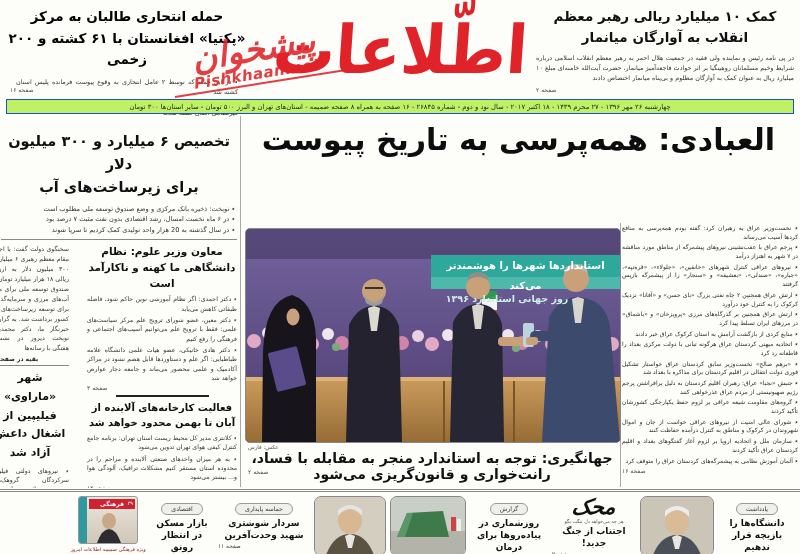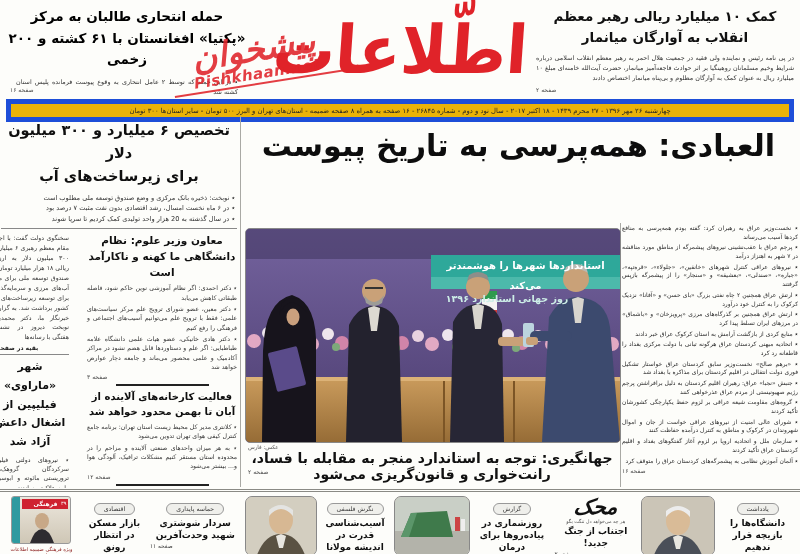--- a/index.html
+++ b/index.html
@@ -27,28 +27,28 @@
   .tl-bullets li,.mini-bullets li{font-size:6.4px;line-height:1.6;color:#333;}
   .tl-bullets li::before,.mini-bullets li::before{content:"٭ ";color:#222;}
   .tl-page{position:absolute;left:2px;top:80px;font-size:6px;color:#444;}
   .watermark{
     position:absolute;left:170px;top:34px;width:170px;text-align:center;
     transform:rotate(-9deg);color:#e02329;opacity:.88;pointer-events:none;z-index:5;
   }
   .wm-fa{font-size:34px;font-weight:bold;font-style:italic;line-height:.9;}
   .wm-en{font-size:15px;font-weight:bold;font-style:italic;letter-spacing:.5px;border-bottom:2px solid #e02329;}
   .dateline{
-    position:absolute;left:6px;right:6px;top:99px;height:13px;border:5px solid #1d4ed8;
-    font-size:6.8px;color:#222;display:flex;align-items:center;justify-content:center;background:#eab308;
+    position:absolute;left:6px;right:6px;top:99px;height:13px;border:1px solid #1d4ed8;
+    font-size:6.8px;color:#222;display:flex;align-items:center;justify-content:center;background:#bef264;
   }
   
   .vline{position:absolute;width:1px;background:#a9a9a4;}
   .v1{left:240px;top:116px;height:371px;}
   .v2{left:620px;top:223px;height:264px;}
-  .lead-head{position:absolute;right:250px;left:250px;top:123px;width:auto;text-align:center;}
+  .lead-head{position:absolute;right:250px;left:250px;top:117px;width:auto;text-align:center;}
   .lead-head{left:245px;right:8px;}
   .lead-l1,.lead-l2{font-size:30px;font-weight:bold;color:#0d0d0d;line-height:1.5;white-space:nowrap;}
   .iraq-col{position:absolute;left:624px;right:2px;top:224px;height:263px;overflow:hidden;}
   .iraq-col{left:auto;width:176px;right:2px;}
   .mini-bullets{margin:0;padding:0;list-style:none;text-align:justify;}
   .iraq-col .mini-bullets li{font-size:6px;line-height:1.45;margin-bottom:2px;color:#2c2c2c;}
   .iraq-page{font-size:6px;color:#444;text-align:left;margin-top:1px;}
   
   .photo-fig{position:absolute;left:245px;top:228px;width:374px;height:213px;margin:0;
     border:1px solid #888;border-radius:5px;overflow:hidden;background:#5a4a7e;}
@@ -58,21 +58,21 @@
   .banner-en{position:absolute;left:187px;top:48px;width:185px;text-align:center;color:#fefefe;
     font-size:7px;letter-spacing:2px;line-height:12px;direction:ltr;}
   .event-fa{position:absolute;left:196px;top:64px;width:130px;text-align:center;color:#cdeee7;
     font-size:9.5px;font-weight:bold;}
   .photo-credit{position:absolute;left:248px;top:444px;font-size:5.5px;color:#555;}
   .photo-caption{position:absolute;left:245px;width:374px;top:450px;text-align:center;
     font-size:14px;font-weight:bold;color:#111;}
   .photo-page{position:absolute;left:248px;top:468px;font-size:6px;color:#444;}
   
   .left-panel{position:absolute;left:0;top:116px;width:238px;height:372px;overflow:hidden;padding:0 1px;box-sizing:border-box;}
-  .water-title{font-size:14.5px;font-weight:bold;text-align:center;line-height:1.6;color:#0f0f0f;margin-top:3px;}
+  .water-title{font-size:14.5px;font-weight:bold;text-align:center;line-height:1.6;color:#0f0f0f;margin-top:14px;}
   .water-bullets{margin:4px 2px 0;padding:0;list-style:none;text-align:justify;}
   .water-bullets li{font-size:6.6px;line-height:1.65;color:#333;}
   .water-bullets li::before{content:"٭ ";}
   .subcols{display:flex;gap:6px;margin-top:4px;align-items:flex-start;}
   .subcol-l{width:150px;flex:none;margin-left:12px;}
   .subcol-r{width:78px;flex:none;}
   .sec-rule{border:0;border-top:2px solid #222;width:62%;margin:4px auto 3px;}
   .sec-title{font-size:10.5px;font-weight:bold;text-align:center;line-height:1.5;color:#0f0f0f;}
   .sec-title.small{font-size:10px;}
   .subcol-r .sec-title{font-size:11px;line-height:1.7;}
@@ -348,26 +348,20 @@
       <svg viewBox="0 0 74 58" width="74" height="58">
         <rect width="74" height="58" fill="#c9cfc6"></rect>
         <rect y="34" width="74" height="24" fill="#b3b3aa"></rect>
         <polygon points="6,40 16,16 52,14 58,40" fill="#3f7a4b"></polygon>
         <polygon points="6,40 16,16 22,16 14,40" fill="#5b966a"></polygon>
         <rect x="60" y="20" width="5" height="14" fill="#c44"></rect>
         <rect x="66" y="22" width="4" height="12" fill="#eee"></rect>
       </svg>
     </div>
 
-    <div class="b-cell" style="width:70px">
-      <span class="pill">نگرش فلسفی</span>
-      <div class="b-title">آسیب‌شناسی قدرت در اندیشه مولانا</div>
-      
-      
-    </div>
 
     <div class="b-photo" style="width:70px;height:58px">
       <svg viewBox="0 0 70 58" width="70" height="58">
         <rect width="70" height="58" fill="#d3cec0"></rect>
         <ellipse cx="35" cy="23" rx="12" ry="14" fill="#d7b893"></ellipse>
         <path d="M23,19 Q35,5 47,19 L47,13 Q35,3 23,13 Z" fill="#e4e4e2"></path>
         <path d="M11,58 Q19,37 35,37 Q51,37 59,58 Z" fill="#5a5243"></path>
         <polygon points="30,39 35,37 40,39 37,51 33,51" fill="#e8e6e0"></polygon>
       </svg>
     </div>

